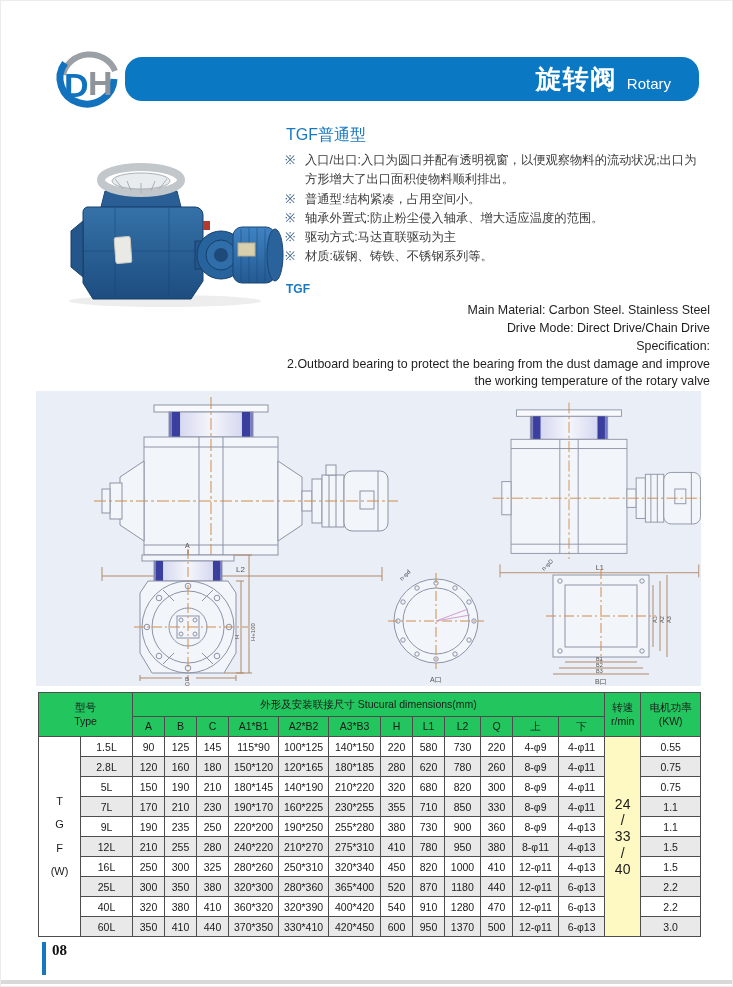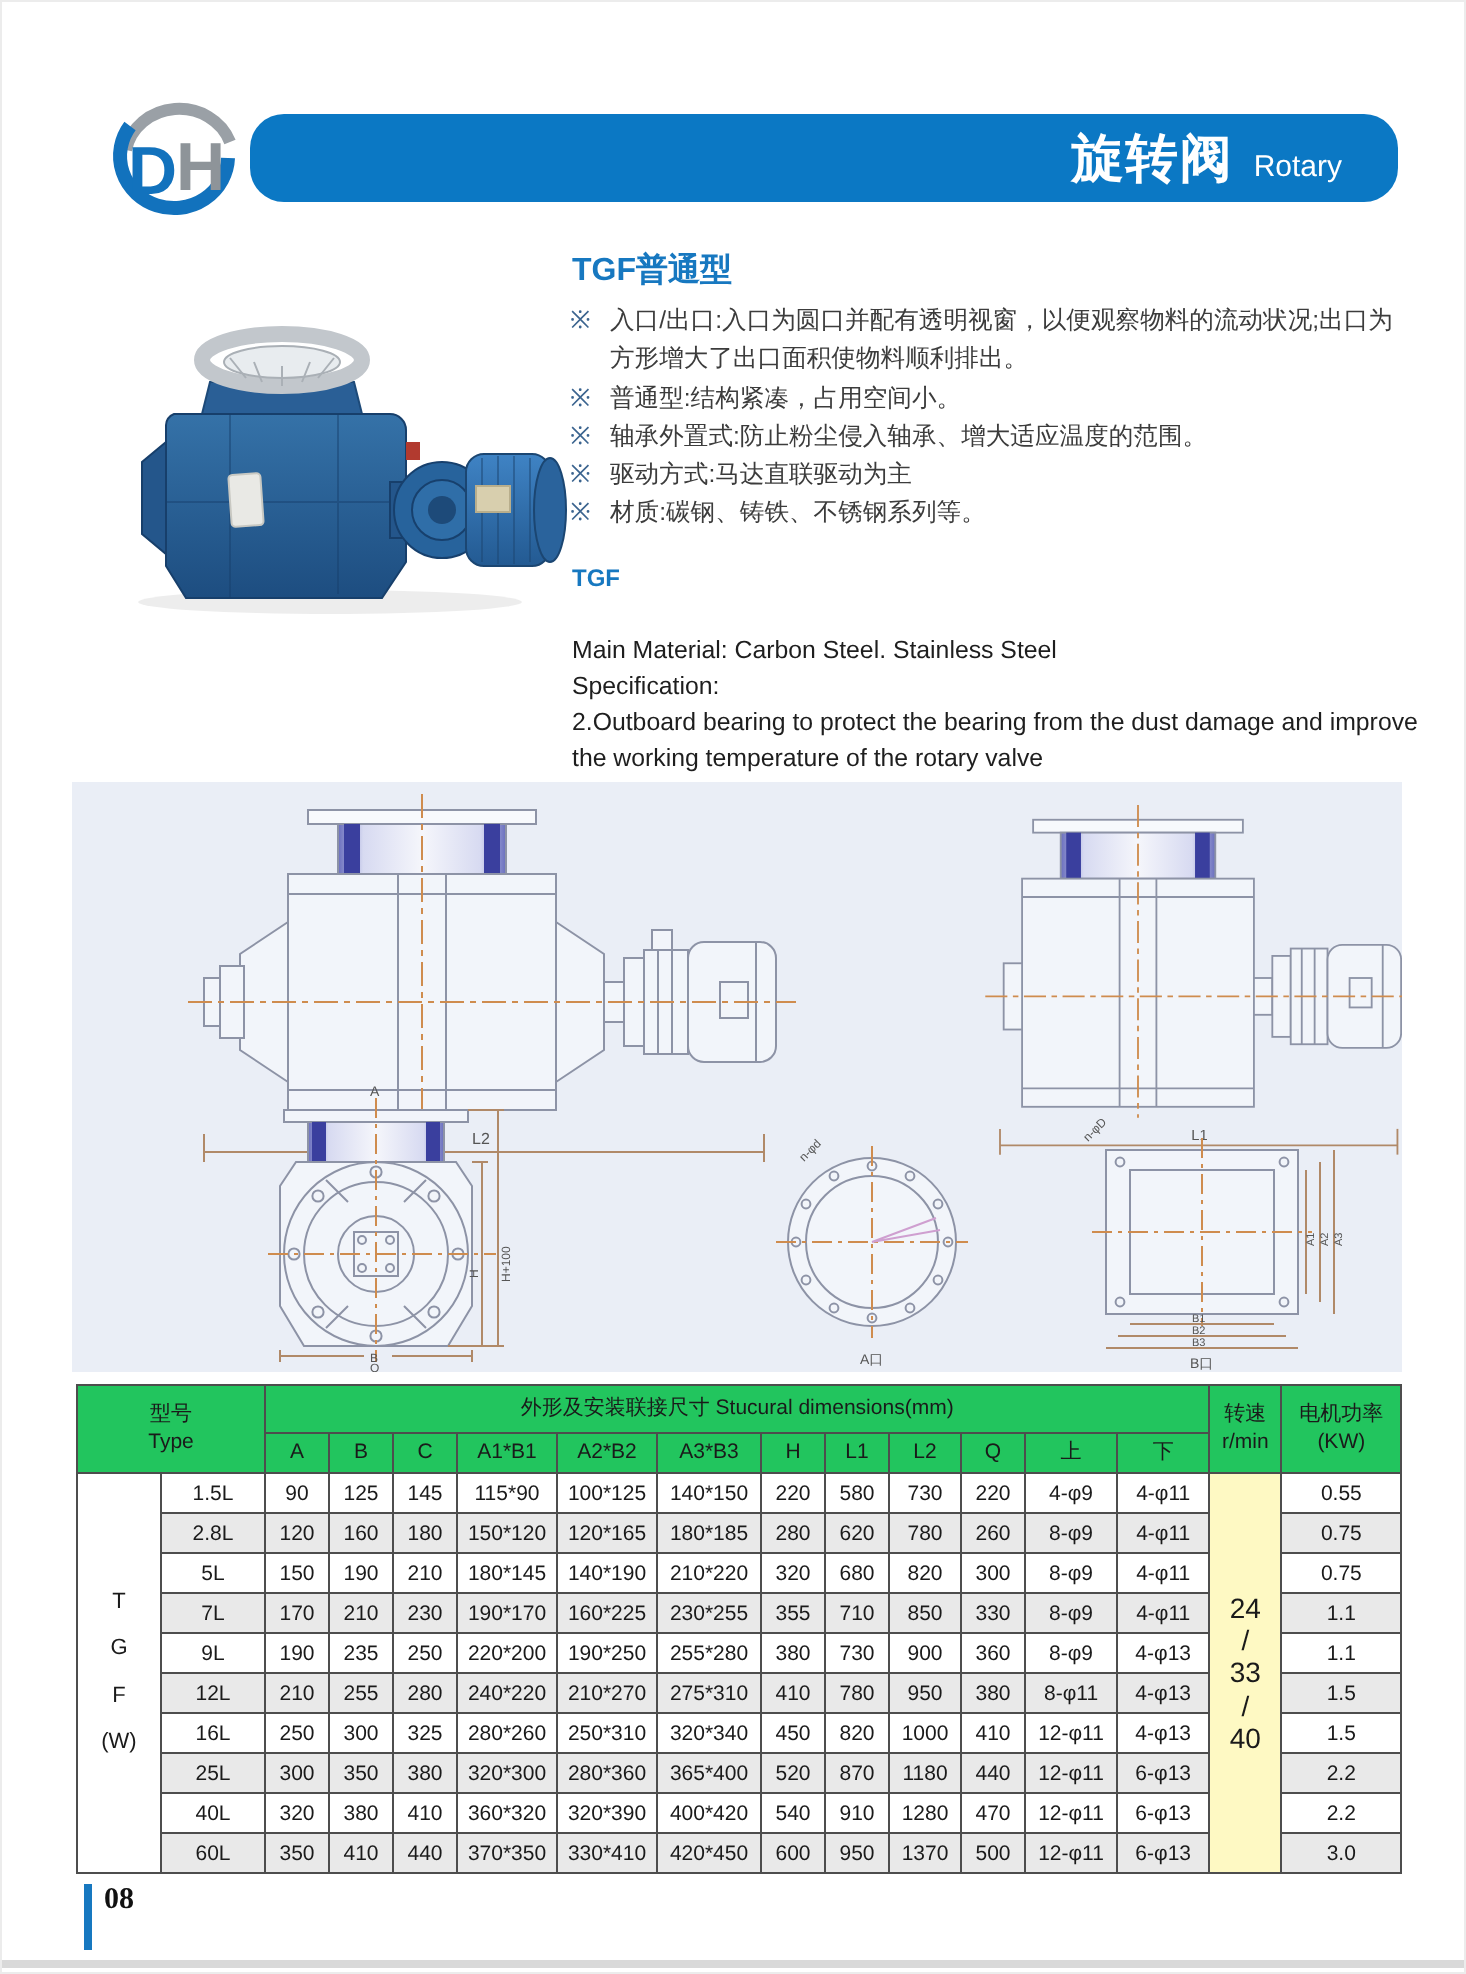--- a/index.html
+++ b/index.html
@@ -13,30 +13,30 @@
   .logo { position:absolute; left:50px; top:48px; width:76px; height:66px; }
   .banner {
     position:absolute; left:124px; top:56px; width:574px; height:44px;
     background:#0b78c4; border-radius:17px;
     display:flex; align-items:center; justify-content:flex-end;
     padding-right:28px; gap:10px;
   }
   .banner .cn { color:#fff; font-size:26px; font-weight:bold; letter-spacing:1px; }
   .banner .en { color:#fff; font-size:15px; margin-top:8px; }
   
-  .intro-heading { position:absolute; left:285px; top:124px; color:#1778c0; font-size:16px; font-weight:bold; }
+  .intro-heading { position:absolute; left:285px; top:124px; color:#1778c0; font-size:16px; font-weight:normal; }
   .bullets { position:absolute; left:284px; top:150px; width:422px; list-style:none; }
   .bullets li { display:flex; font-size:12.3px; color:#3c3c3c; line-height:1.57; }
   .bullets .mark { color:#3b648f; flex:0 0 20px; }
   .bullets .btxt { flex:1; }
   
   .photo { position:absolute; left:52px; top:148px; width:232px; height:162px; }
   
   .spec-heading { position:absolute; left:285px; top:281px; color:#1778c0; font-size:12px; font-weight:bold; }
-  .spec-lines { position:absolute; left:285px; top:316px; width:424px; font-size:12.4px; color:#1e1e1e; line-height:1.44; }
+  .spec-lines { position:absolute; left:285px; top:301px; width:424px; font-size:12.4px; color:#1e1e1e; line-height:1.44;text-align:right; }
   
   .panel { position:absolute; left:35px; top:390px; width:665px; height:295px; background:#eaeef6; }
   .panel svg { display:block; }
   
   table.spec { position:absolute; left:37px; top:691px; width:663px; border-collapse:collapse; table-layout:fixed;
     font-size:10.5px; color:#1a1a1a; }
   table.spec th, table.spec td { border:1px solid #4d4d4d; text-align:center; vertical-align:middle; padding:0; }
   table.spec thead th { background:#22c55e; font-weight:normal; font-size:10.5px; line-height:1.25; }
   table.spec thead tr.h1 th { height:24px; }
   table.spec thead tr.h2 th { height:20px; }
@@ -120,20 +120,21 @@
     <circle cx="168" cy="106" r="7" fill="#1d4a79"></circle>
     <rect x="180" y="78" width="42" height="56" rx="9" fill="url(#motorGrad)" stroke="#1b4672"></rect>
     <path d="M188,80 v52 M196,79 v54 M204,79 v54 M212,80 v52" stroke="#1b4672" opacity="0.5" fill="none"></path>
     <ellipse cx="222" cy="106" rx="8" ry="26" fill="#2a639c" stroke="#1b4672"></ellipse>
     <rect x="185" y="94" width="17" height="13" fill="#d8cfae" stroke="#b8ae8c"></rect>
   </svg>
 
   <div class="spec-heading">TGF</div>
   <div class="spec-lines">
       <div>Main Material: Carbon Steel. Stainless Steel</div>
+      <div>Drive Mode: Direct Drive/Chain Drive</div>
       <div>Specification:</div>
       <div>2.Outboard bearing to protect the bearing from the dust damage and improve the working temperature of the rotary valve</div>
     </div>
 
   <div class="panel">
     <svg width="665" height="295" viewBox="0 0 665 295">
       <defs>
         <linearGradient id="neckGrad" x1="0" y1="0" x2="1" y2="0">
           <stop offset="0" stop-color="#6a6fbe"></stop>
             <stop offset="0.15" stop-color="#d7daf1"></stop>

